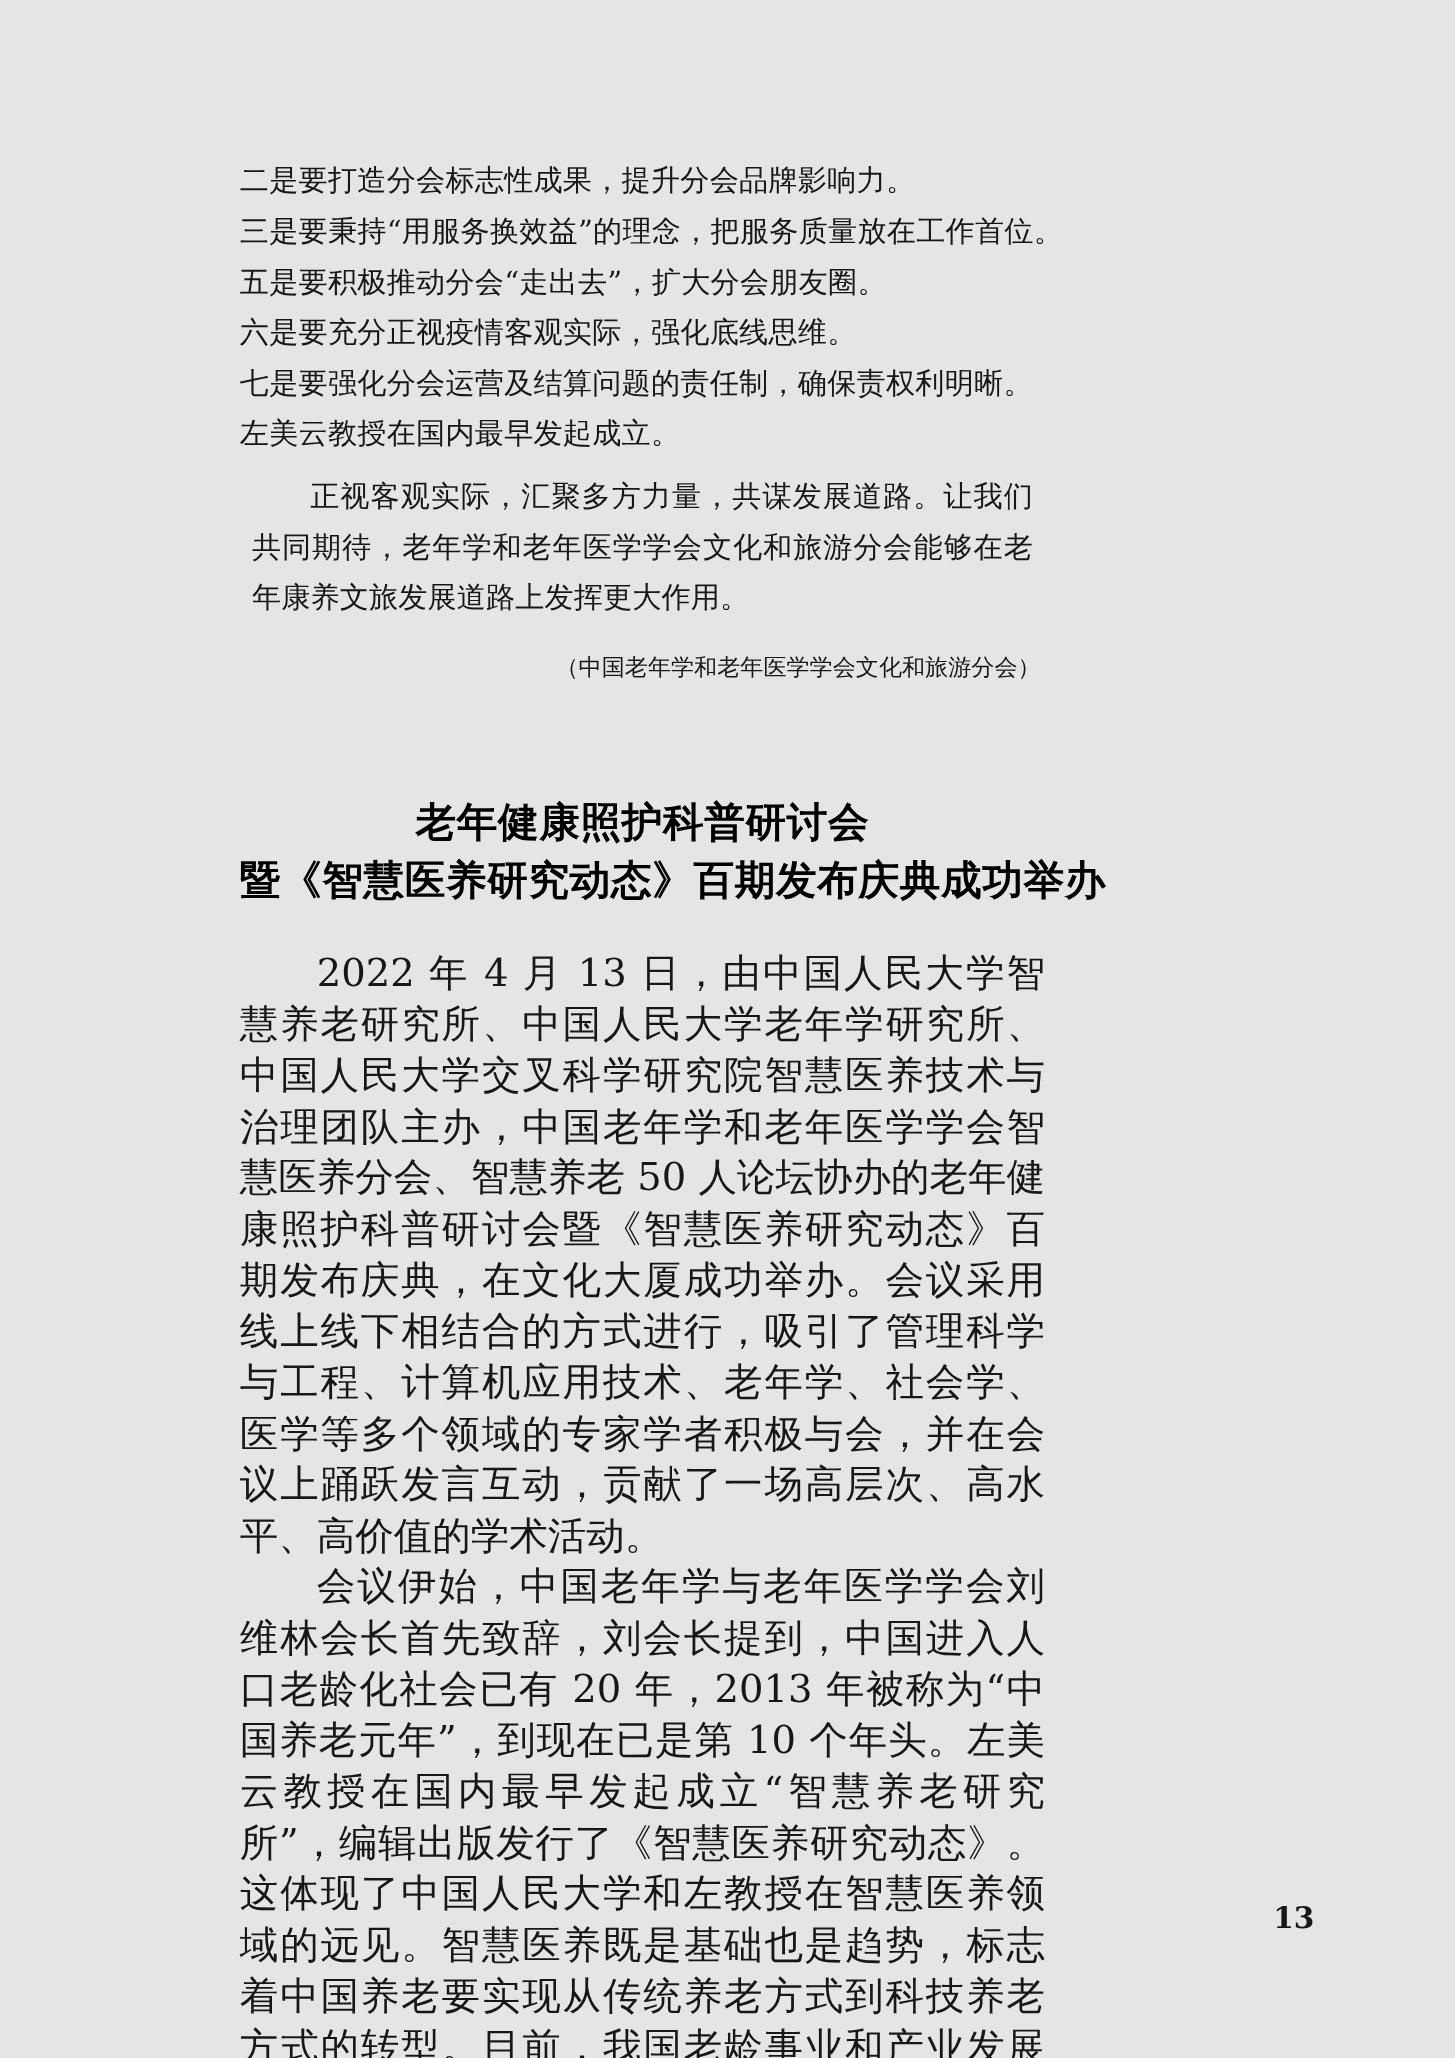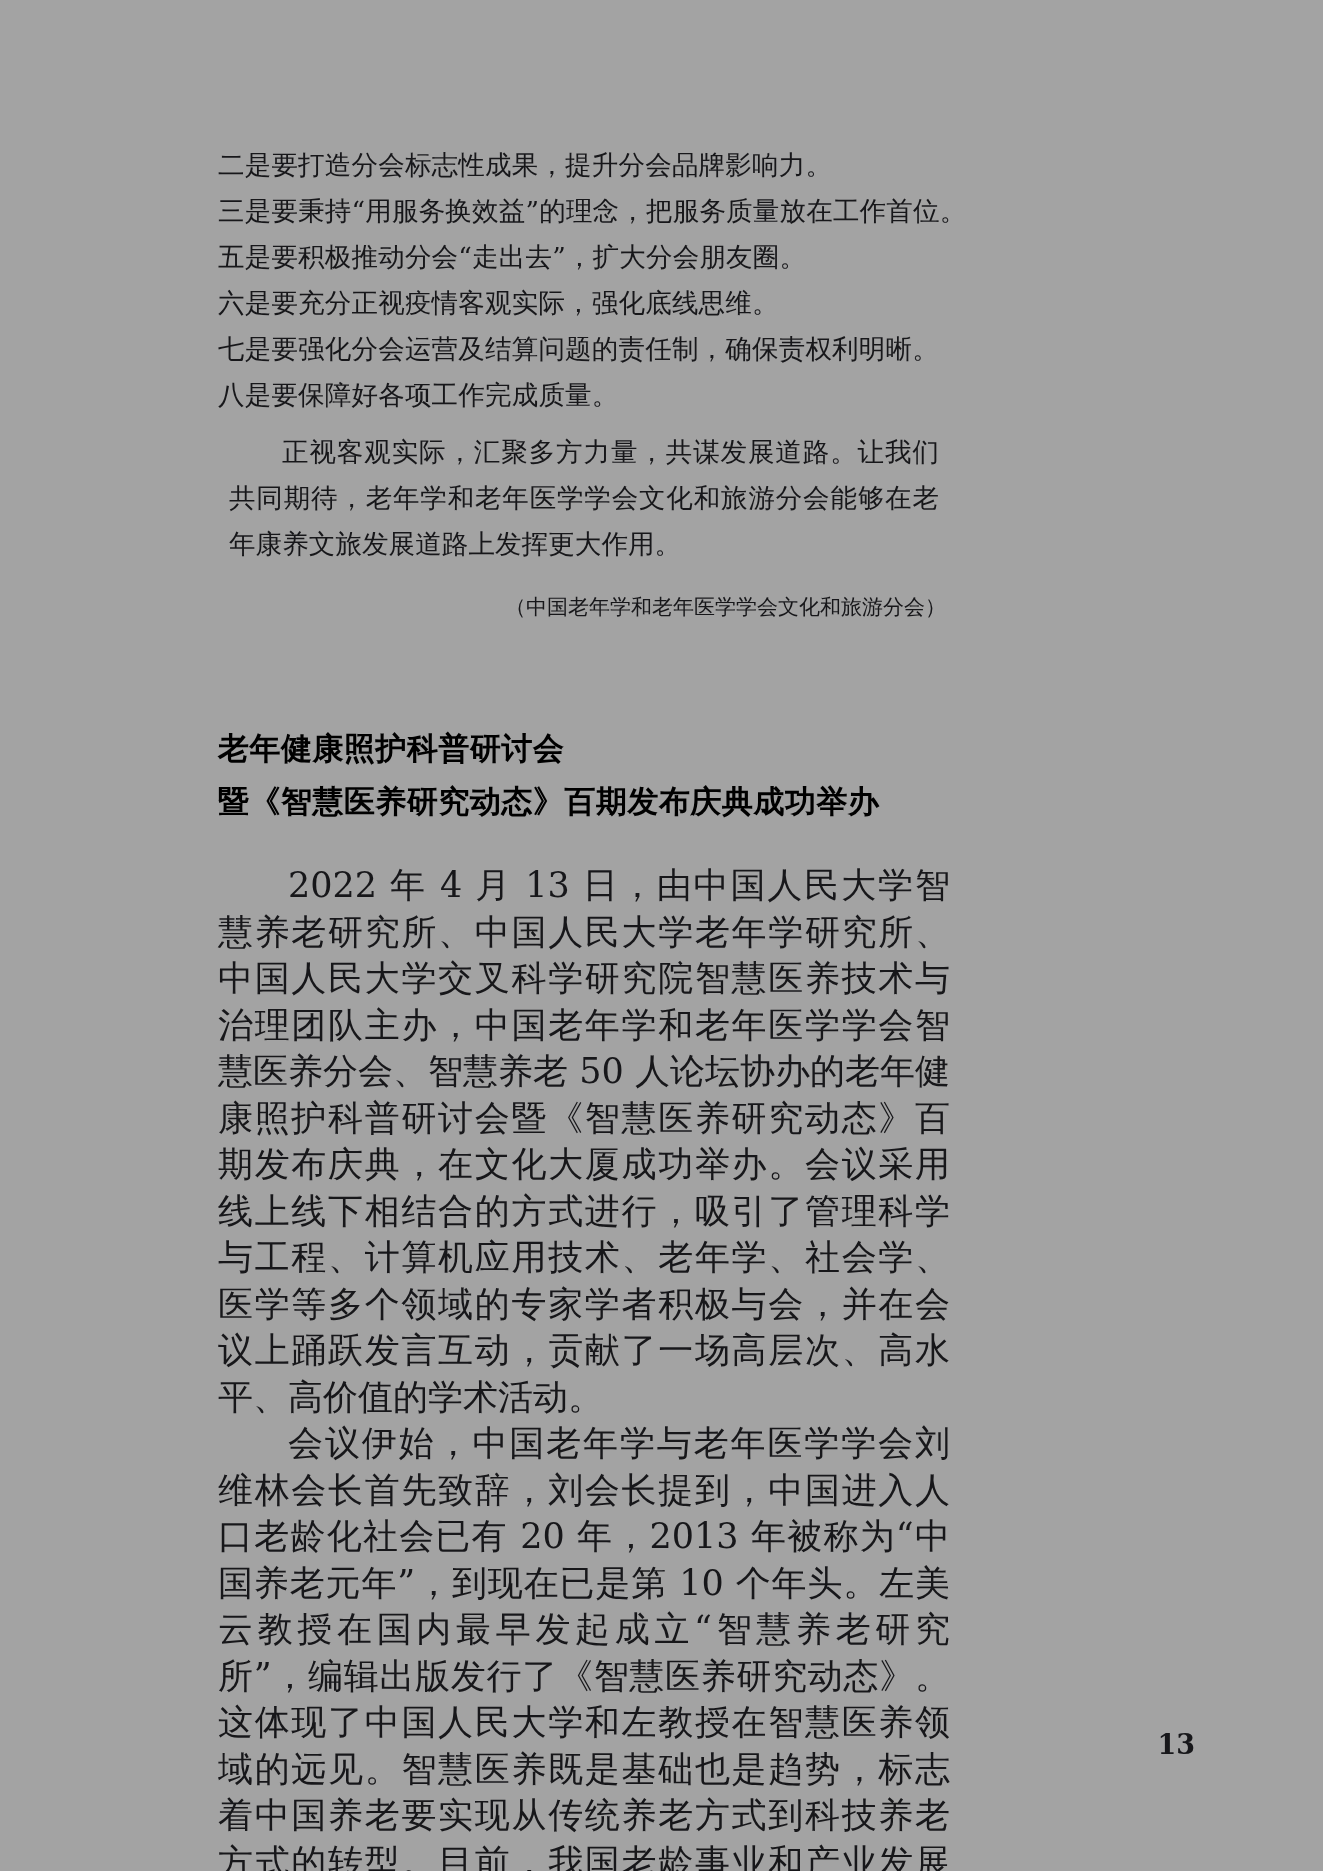--- a/index.html
+++ b/index.html
@@ -14,21 +14,21 @@
     font-family: "DejaVu Serif", "Liberation Serif", serif;
     color: #1a1a1a;
     overflow: hidden;
   }
 
   .page {
     position: absolute;
     left: 0; top: 0;
     width: 1323px;
     height: 1871px;
-    background: #a3a3a3;
+    background: #e5e5e5;
   }
 
   .content {
     position: absolute;
     left: 218px;
     top: 142px;
     width: 732px;
   }
 
   
@@ -69,23 +69,23 @@
   }
 
   
   .headline-block {
     margin-top: 92px;
     margin-bottom: 34px;
   }
   .headline {
     font-family: Liberation Serif, serif;
     font-weight: 700;
-    font-size: 31px;
+    font-size: 37px;
     line-height: 53px;
-    text-align: left;
+    text-align: center;
     letter-spacing: 0.5px;
     color: #000000;
     white-space: nowrap;
   }
 
   
   .body-para {
     font-size: 35px;
     line-height: 46.5px;
     margin: 0;
@@ -114,21 +114,21 @@
 <div class="page">
 
   <div class="content">
 
     <div>
       <p class="stmt">二是要打造分会标志性成果，提升分会品牌影响力。</p>
       <p class="stmt">三是要秉持“用服务换效益”的理念，把服务质量放在工作首位。</p>
       <p class="stmt">五是要积极推动分会“走出去”，扩大分会朋友圈。</p>
       <p class="stmt">六是要充分正视疫情客观实际，强化底线思维。</p>
       <p class="stmt">七是要强化分会运营及结算问题的责任制，确保责权利明晰。</p>
-      <p class="stmt">八是要保障好各项工作完成质量。</p>
+      <p class="stmt">左美云教授在国内最早发起成立。</p>
     </div>
 
     <p class="para">正视客观实际，汇聚多方力量，共谋发展道路。让我们共同期待，老年学和老年医学学会文化和旅游分会能够在老年康养文旅发展道路上发挥更大作用。</p>
 
     <div class="spacer-sm"></div>
 
     <div class="attribution">（中国老年学和老年医学学会文化和旅游分会）</div>
 
     <div class="headline-block">
       <div class="headline">老年健康照护科普研讨会</div>

